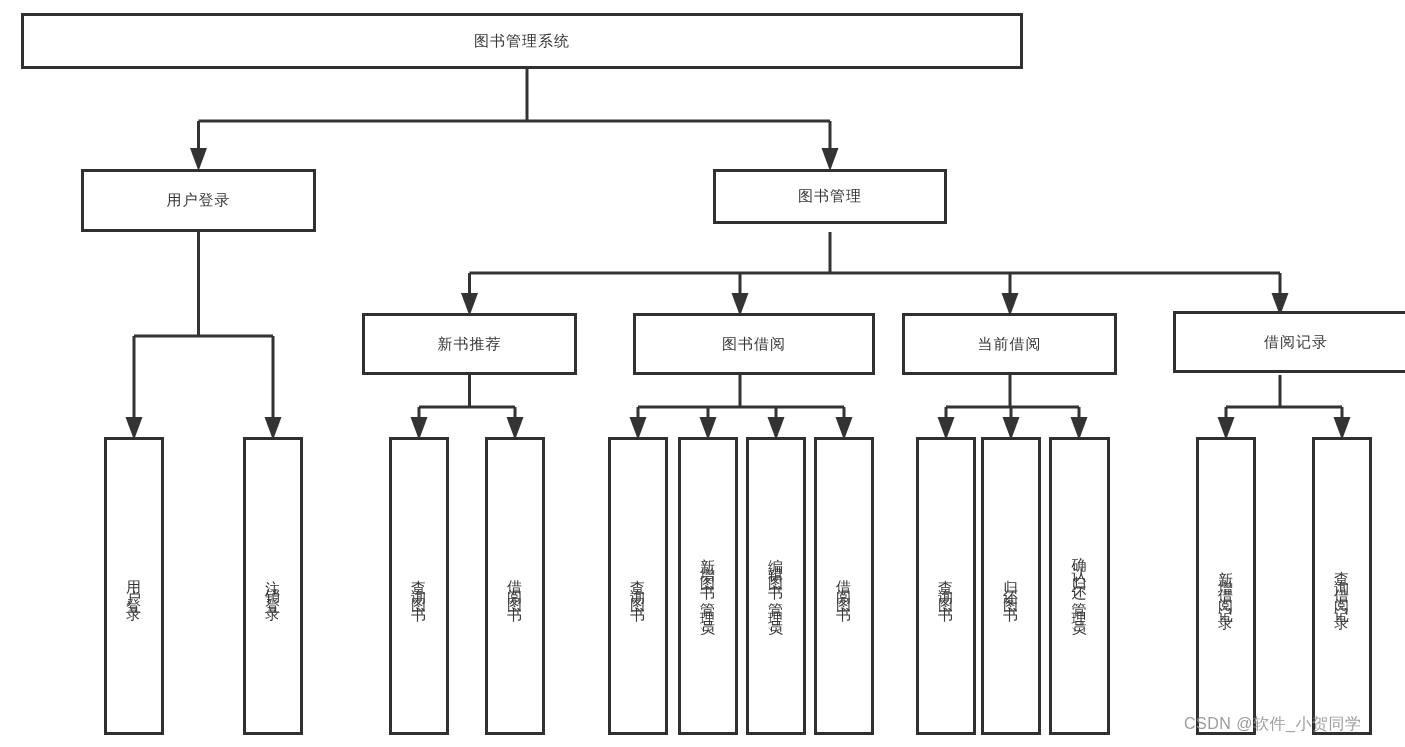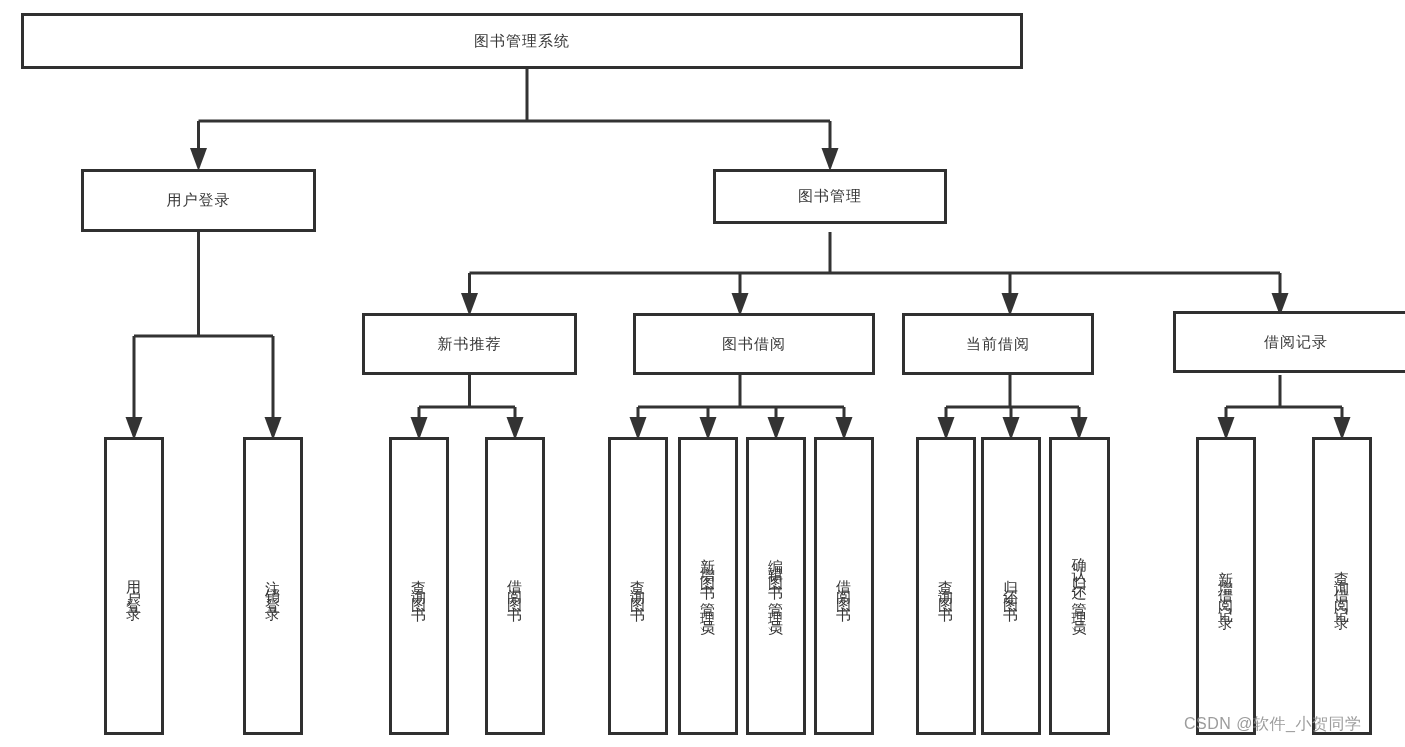--- a/index.html
+++ b/index.html
@@ -95,21 +95,21 @@
     </g>
   </svg>
 
   <div class="node h" style="left:21px;top:13px;width:1002px;height:56px">图书管理系统</div>
 
   <div class="node h" style="left:81px;top:169px;width:235px;height:63px">用户登录</div>
   <div class="node h" style="left:713px;top:169px;width:234px;height:55px">图书管理</div>
 
   <div class="node h" style="left:362px;top:313px;width:215px;height:62px">新书推荐</div>
   <div class="node h" style="left:633px;top:313px;width:242px;height:62px">图书借阅</div>
-  <div class="node h" style="left:902px;top:313px;width:192px;height:62px">当前借阅</div>
+  <div class="node h" style="left:902px;top:313px;width:215px;height:62px">当前借阅</div>
   <div class="node h" style="left:1173px;top:311px;width:246px;height:62px">借阅记录</div>
 
   <div class="node v" style="left:104px;top:437px;width:60px;height:298px">用户登录</div>
   <div class="node v" style="left:243px;top:437px;width:60px;height:298px">注销登录</div>
 
   <div class="node v" style="left:389px;top:437px;width:60px;height:298px">查询图书</div>
   <div class="node v" style="left:485px;top:437px;width:60px;height:298px">借阅图书</div>
 
   <div class="node v" style="left:608px;top:437px;width:60px;height:298px">查询图书</div>
   <div class="node v" style="left:678px;top:437px;width:60px;height:298px">新增图书（管理员）</div>

